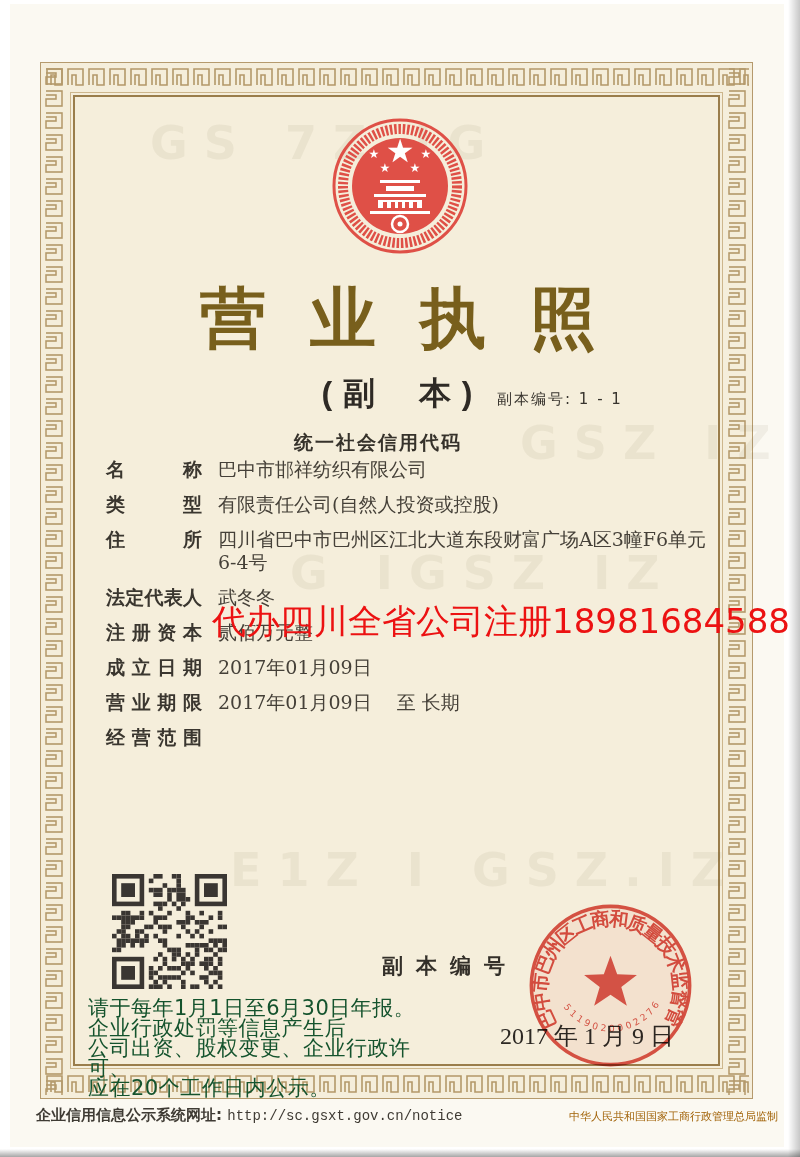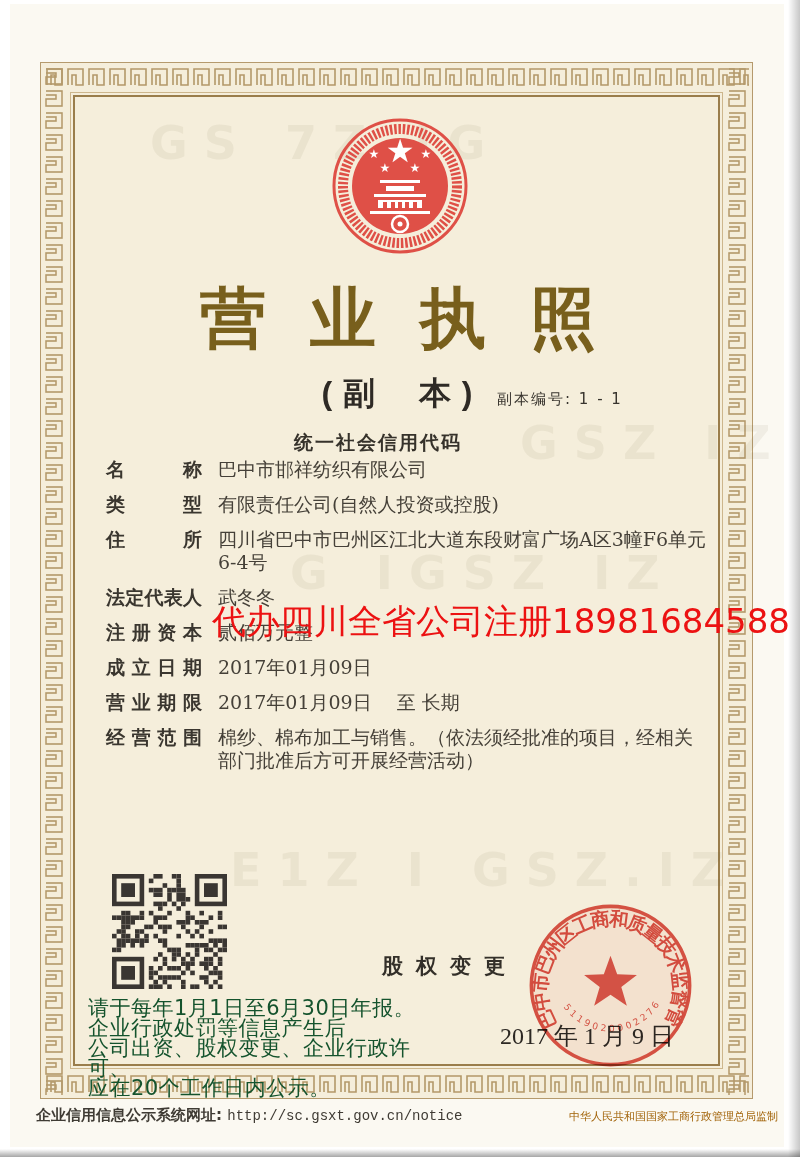--- a/index.html
+++ b/index.html
@@ -172,21 +172,20 @@
       <span class="fvalue">2017年01月09日</span>
     </div>
 
     <div class="field-row">
       <span class="flabel">营业期限</span>
       <span class="fvalue">2017年01月09日　 至 长期</span>
     </div>
 
     <div class="field-row">
       <span class="flabel">经营范围</span>
-      <span class="fvalue">棉纱、棉布加工与销售。（依法须经批准的项目，经相关部门批准后方可开展经营活动）</span>
     </div>
   </div>
 
   <div class="ad-overlay">代办四川全省公司注册18981684588</div>
 
   <svg class="qr" id="qr-svg" viewBox="0 0 115 115">
       <rect x="0" y="0" width="114.99999999999999" height="114.99999999999999" fill="#f5eedb"></rect>
       <rect x="0" y="0" width="32.199999999999996" height="32.199999999999996" fill="#3a3632"></rect>
       <rect x="4.6" y="4.6" width="23" height="23" fill="#f5eedb"></rect>
       <rect x="9.2" y="9.2" width="13.799999999999999" height="13.799999999999999" fill="#3a3632"></rect>
@@ -384,21 +383,21 @@
       <rect x="105.8" y="110.39999999999999" width="4.6" height="4.6" fill="#3a3632"></rect>
     </svg>
 
   <div class="notes">
     <div>请于每年1月1日至6月30日年报。</div>
     <div>企业行政处罚等信息产生后</div>
     <div>公司出资、股权变更、企业行政许可、</div>
     <div>应在20个工作日内公示。</div>
   </div>
 
-  <div class="reg-authority">股权变更</div>
+  <div class="reg-authority">副本编号</div>
   <div class="issue-date">2017 年  1  月  9  日</div>
 
   <svg class="seal" viewBox="0 0 180 180">
     <defs>
       <path id="sealArc" d="M 38.5,128 A 62,62 0 1 1 141.5,128" fill="none"></path>
       <path id="sealArcBottom" d="M 40,104 A 56,56 0 0 0 140,104" fill="none"></path>
     </defs>
     <circle cx="90" cy="90" r="77" fill="rgba(236,120,110,0.10)" stroke="#dd574d" stroke-width="3.5"></circle>
     <polygon points="90,61 96.5,79.1 115.7,79.7 100.5,91.4 105.9,109.8 90,99 74.1,109.8 79.5,91.4 64.3,79.7 83.5,79.1" fill="#d8473e" opacity="0.9"></polygon>
     <text font-size="18.5" font-weight="bold" fill="#dc5148" letter-spacing="1">

